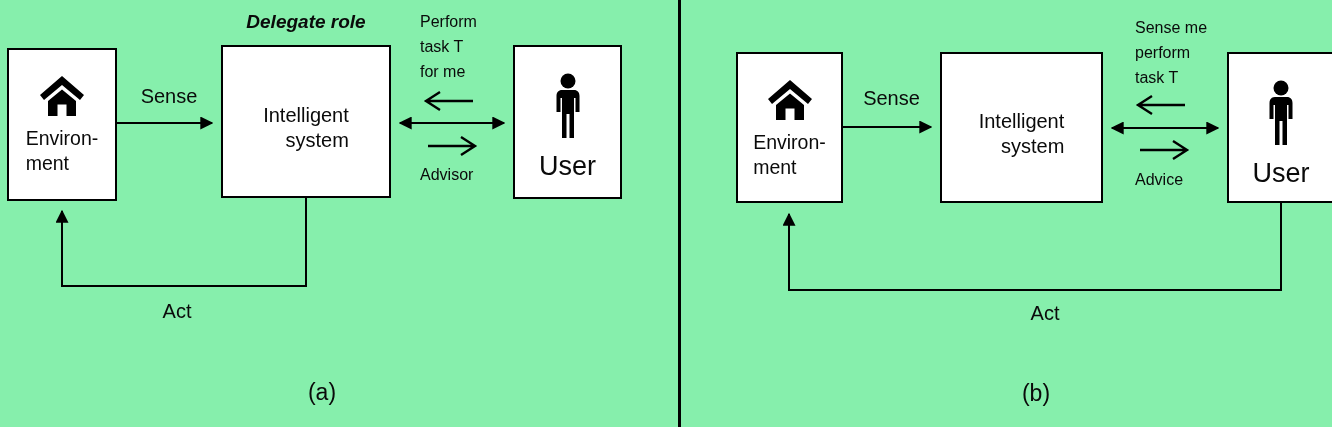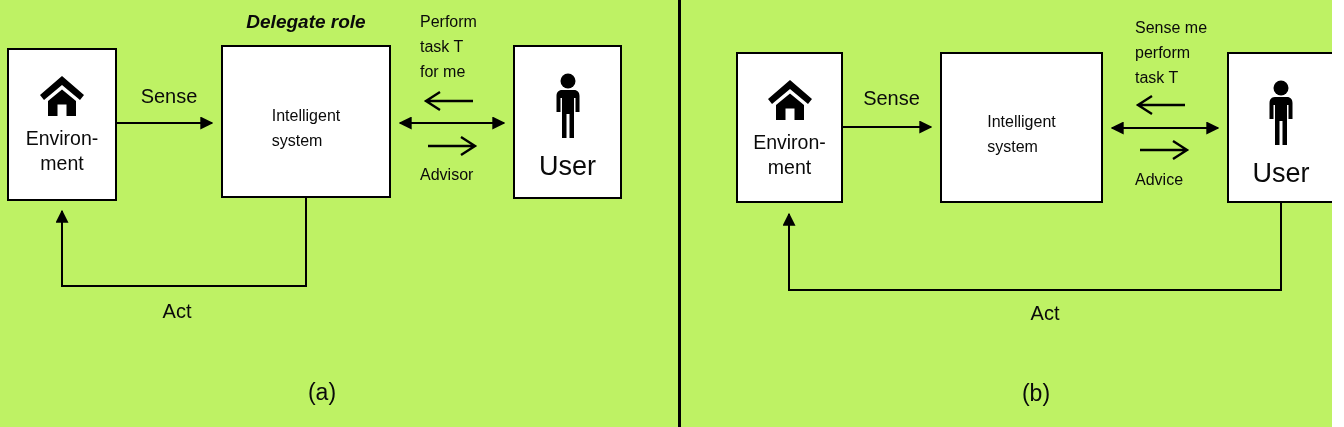--- a/index.html
+++ b/index.html
@@ -1,26 +1,26 @@
 <!DOCTYPE html>
 <html><head>
 <meta charset="utf-8">
 <style>
   html,body{margin:0;padding:0;background:#ffffff;}
   .canvas{
-    position:relative;width:1332px;height:427px;background:#bef264;
+    position:relative;width:1332px;height:427px;background:#86efac;
     font-family:"Liberation Sans",sans-serif;color:#0a0a0a;overflow:hidden;
   }
   .lines{position:absolute;left:0;top:0;z-index:1;}
   .box{
     position:absolute;z-index:2;background:#ffffff;border:2px solid #000;
     box-sizing:border-box;display:flex;flex-direction:column;align-items:center;
   }
-  .box-label{text-align:center;font-size:19.5px;line-height:25px;}
-  .sys-label{font-size:16px;line-height:25px;text-align:left;}
+  .box-label{font-size:19.5px;line-height:25px;}
+  .sys-label{font-size:20px;line-height:25px;text-align:right;}
   .user-label{font-size:27px;margin-top:12px;}
   .panel-title{
     position:absolute;z-index:3;text-align:center;font-size:19px;
     font-weight:700;font-style:italic;white-space:nowrap;
   }
   .edge-label{position:absolute;z-index:3;font-size:20px;text-align:center;white-space:nowrap;}
   .anno{position:absolute;z-index:3;font-size:16px;line-height:25px;white-space:nowrap;}
   .caption{position:absolute;z-index:3;font-size:23px;text-align:center;}
   .divider{position:absolute;z-index:4;left:678px;top:0;width:3px;height:427px;background:#000;}
   .icon-house{margin-top:24px;}

